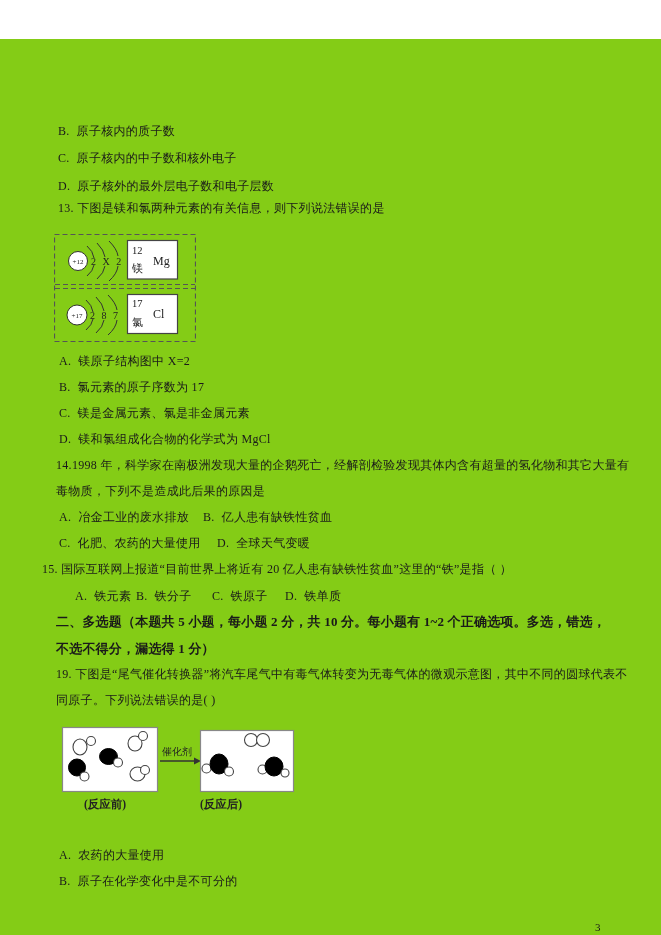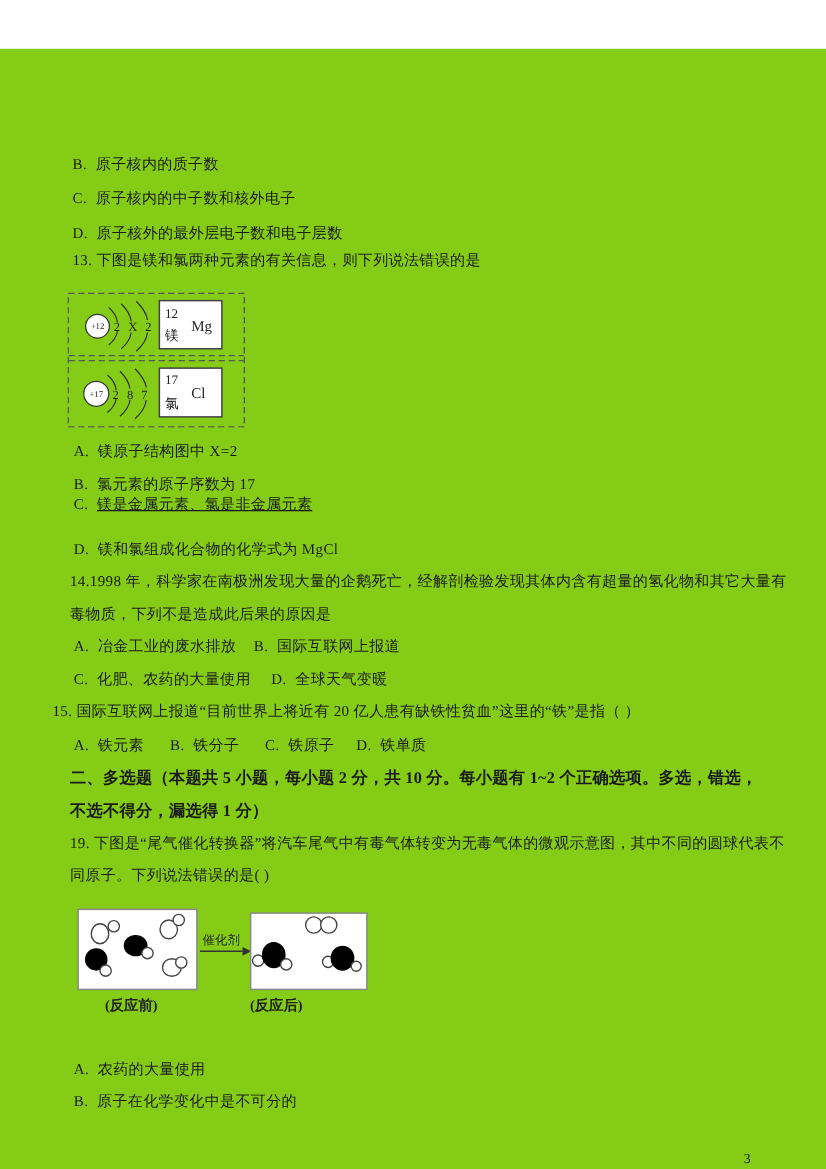--- a/index.html
+++ b/index.html
@@ -69,41 +69,41 @@
     <text x="78" y="92" font-size="11">氯</text>
     <text x="99" y="84" font-size="12">Cl</text>
   </svg>
 
   <div class="tl" style="left:59px;top:314px;">
     <span class="opt-label">A.</span><span>镁原子结构图中 X=2</span>
   </div>
   <div class="tl" style="left:59px;top:340px;">
     <span class="opt-label">B.</span><span>氯元素的原子序数为 17</span>
   </div>
-  <div class="tl" style="left:59px;top:356px;text-decoration:underline;">
+  <div class="tl" style="left:59px;top:366px;">
     <span class="opt-label">C.</span><span>镁是金属元素、氯是非金属元素</span>
   </div>
   <div class="tl" style="left:59px;top:392px;">
     <span class="opt-label">D.</span><span>镁和氯组成化合物的化学式为 MgCl</span>
   </div>
 
   <div class="tl" style="left:56px;top:418px;">14.1998 年，科学家在南极洲发现大量的企鹅死亡，经解剖检验发现其体内含有超量的氢化物和其它大量有</div>
   <div class="tl" style="left:56px;top:444px;">毒物质，下列不是造成此后果的原因是</div>
   <div class="tl" style="left:59px;top:470px;width:560px;">
     <span class="opt" style="left:0;"><span class="opt-label">A.</span><span>冶金工业的废水排放</span></span>
-    <span class="opt" style="left:144px;"><span class="opt-label">B.</span><span>国际互联网上报道</span></span>
+    <span class="opt" style="left:144px;"><span class="opt-label">B.</span><span>亿人患有缺铁性贫血</span></span>
   </div>
   <div class="tl" style="left:59px;top:496px;width:560px;">
     <span class="opt" style="left:0;"><span class="opt-label">C.</span><span>化肥、农药的大量使用</span></span>
     <span class="opt" style="left:158px;"><span class="opt-label">D.</span><span>全球天气变暖</span></span>
   </div>
 
   <div class="tl" style="left:42px;top:522px;">15. 国际互联网上报道“目前世界上将近有 20 亿人患有缺铁性贫血”这里的“铁”是指（ ）</div>
   <div class="tl" style="left:59px;top:549px;width:560px;">
-    <span class="opt" style="left:0;text-align:right;"><span class="opt-label">A.</span><span>铁元素</span></span>
+    <span class="opt" style="left:16px;text-align:right;"><span class="opt-label">A.</span><span>铁元素</span></span>
     <span class="opt" style="left:77px;"><span class="opt-label">B.</span><span>铁分子</span></span>
     <span class="opt" style="left:153px;"><span class="opt-label">C.</span><span>铁原子</span></span>
     <span class="opt" style="left:226px;"><span class="opt-label">D.</span><span>铁单质</span></span>
   </div>
 
   <div class="tl bold" style="left:56px;top:574px;">二、多选题（本题共 5 小题，每小题 2 分，共 10 分。每小题有 1~2 个正确选项。多选，错选，</div>
   <div class="tl bold" style="left:56px;top:601px;">不选不得分，漏选得 1 分）</div>
 
   <div class="tl" style="left:56px;top:627px;">19. 下图是“尾气催化转换器”将汽车尾气中有毒气体转变为无毒气体的微观示意图，其中不同的圆球代表不</div>
   <div class="tl" style="left:56px;top:653px;">同原子。下列说法错误的是( )</div>

